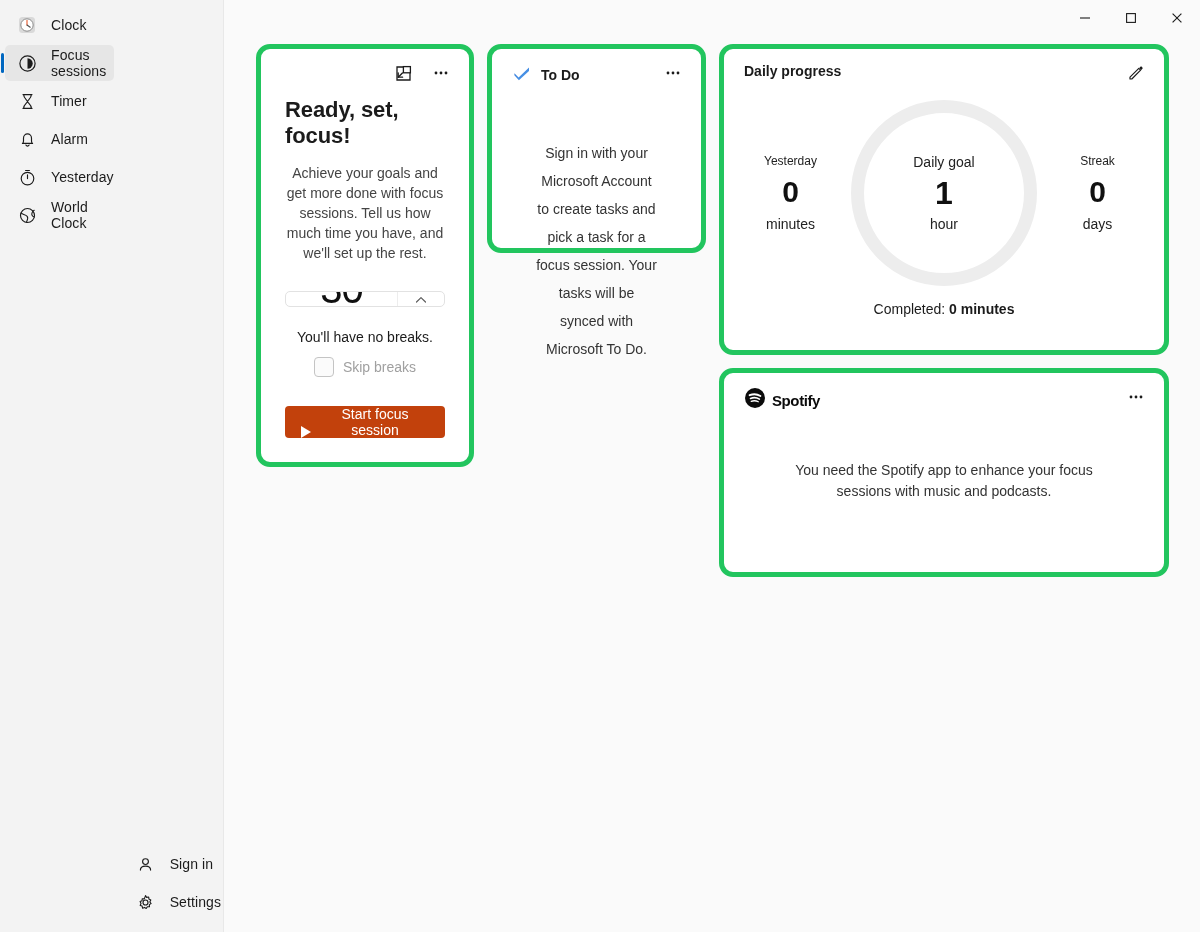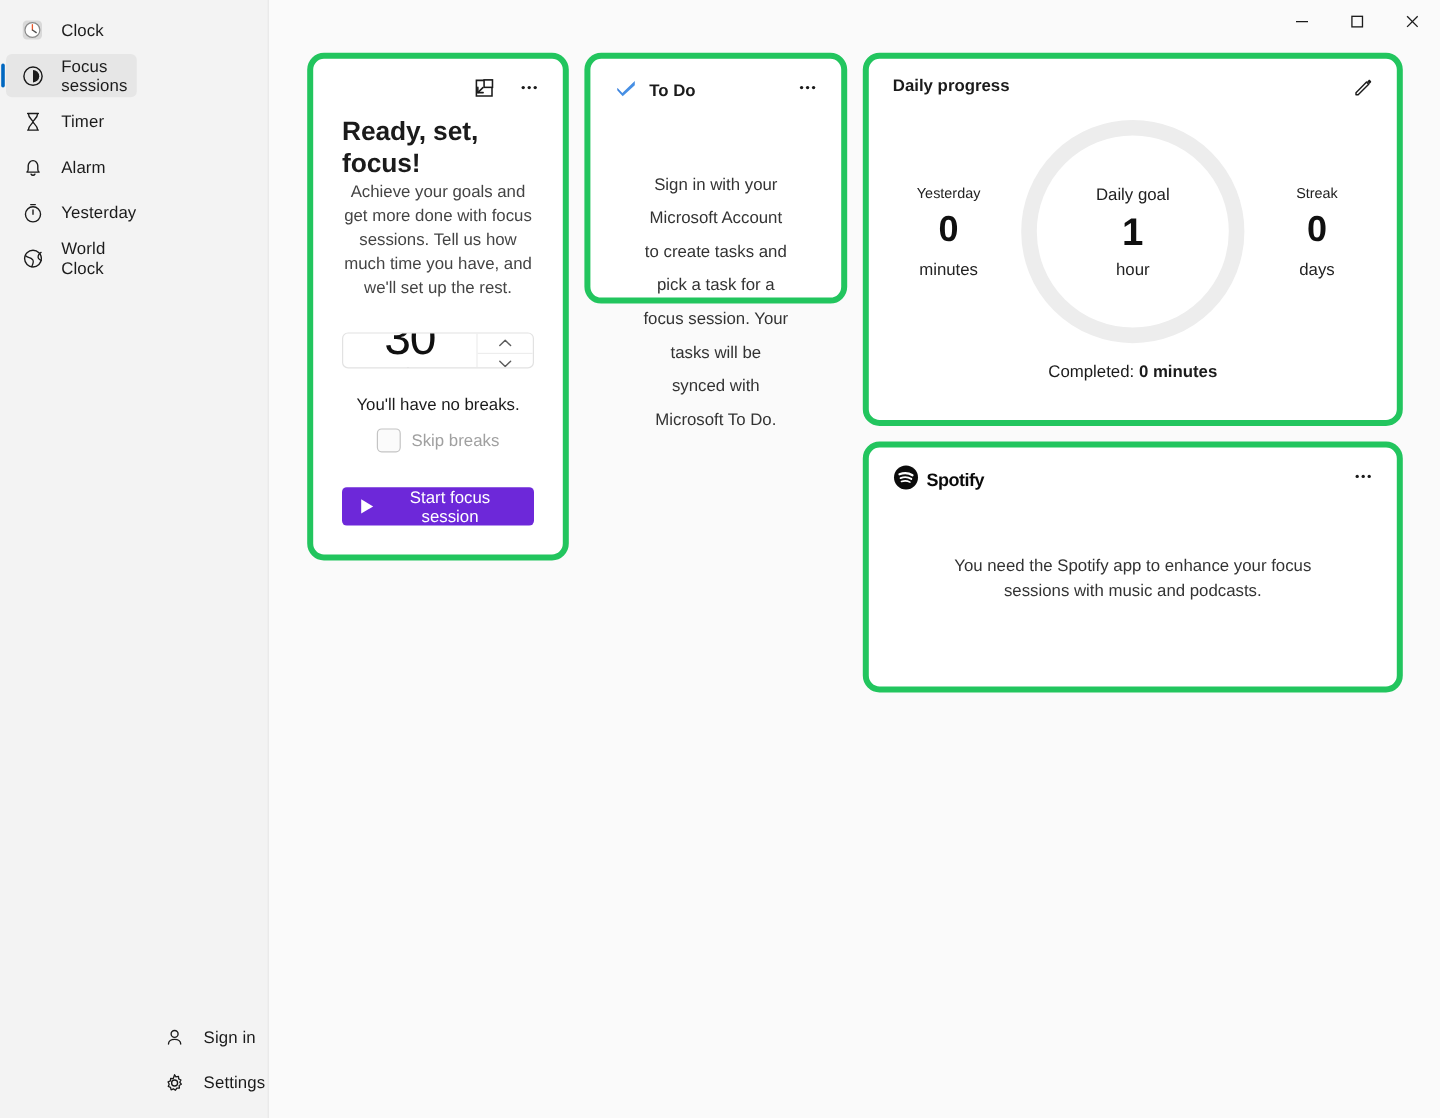--- a/index.html
+++ b/index.html
@@ -158,20 +158,21 @@
 
   .focus-title {
     font-size: 22px;
     font-weight: bold;
     color: #1b1b1b;
     margin-top: 34px;
     letter-spacing: -0.1px;
   }
 
   .focus-desc {
+    margin-top: 14px;
     font-size: 14px;
     line-height: 20px;
     color: #444444;
     text-align: center;
     max-width: 412px;
   }
 
   
   .stepper {
     margin-top: 28px;
@@ -249,28 +250,28 @@
 
   .skip-label {
     font-size: 14px;
     color: #a0a0a0;
   }
 
   .start-btn {
     margin-top: 29px;
     height: 32px;
     padding: 0 16px;
-    background: #6d28d9;
+    background: #c2410c;
     color: #ffffff;
     border: none;
     border-radius: 4px;
     font-size: 14px;
     font-family: "Liberation Sans", sans-serif;
     display: flex;
-    align-items: center;
+    align-items: flex-end;
     gap: 10px;
     cursor: default;
   }
 
   .play-tri {
     width: 0; height: 0;
     border-left: 10px solid #ffffff;
     border-top: 6px solid transparent;
     border-bottom: 6px solid transparent;
   }

